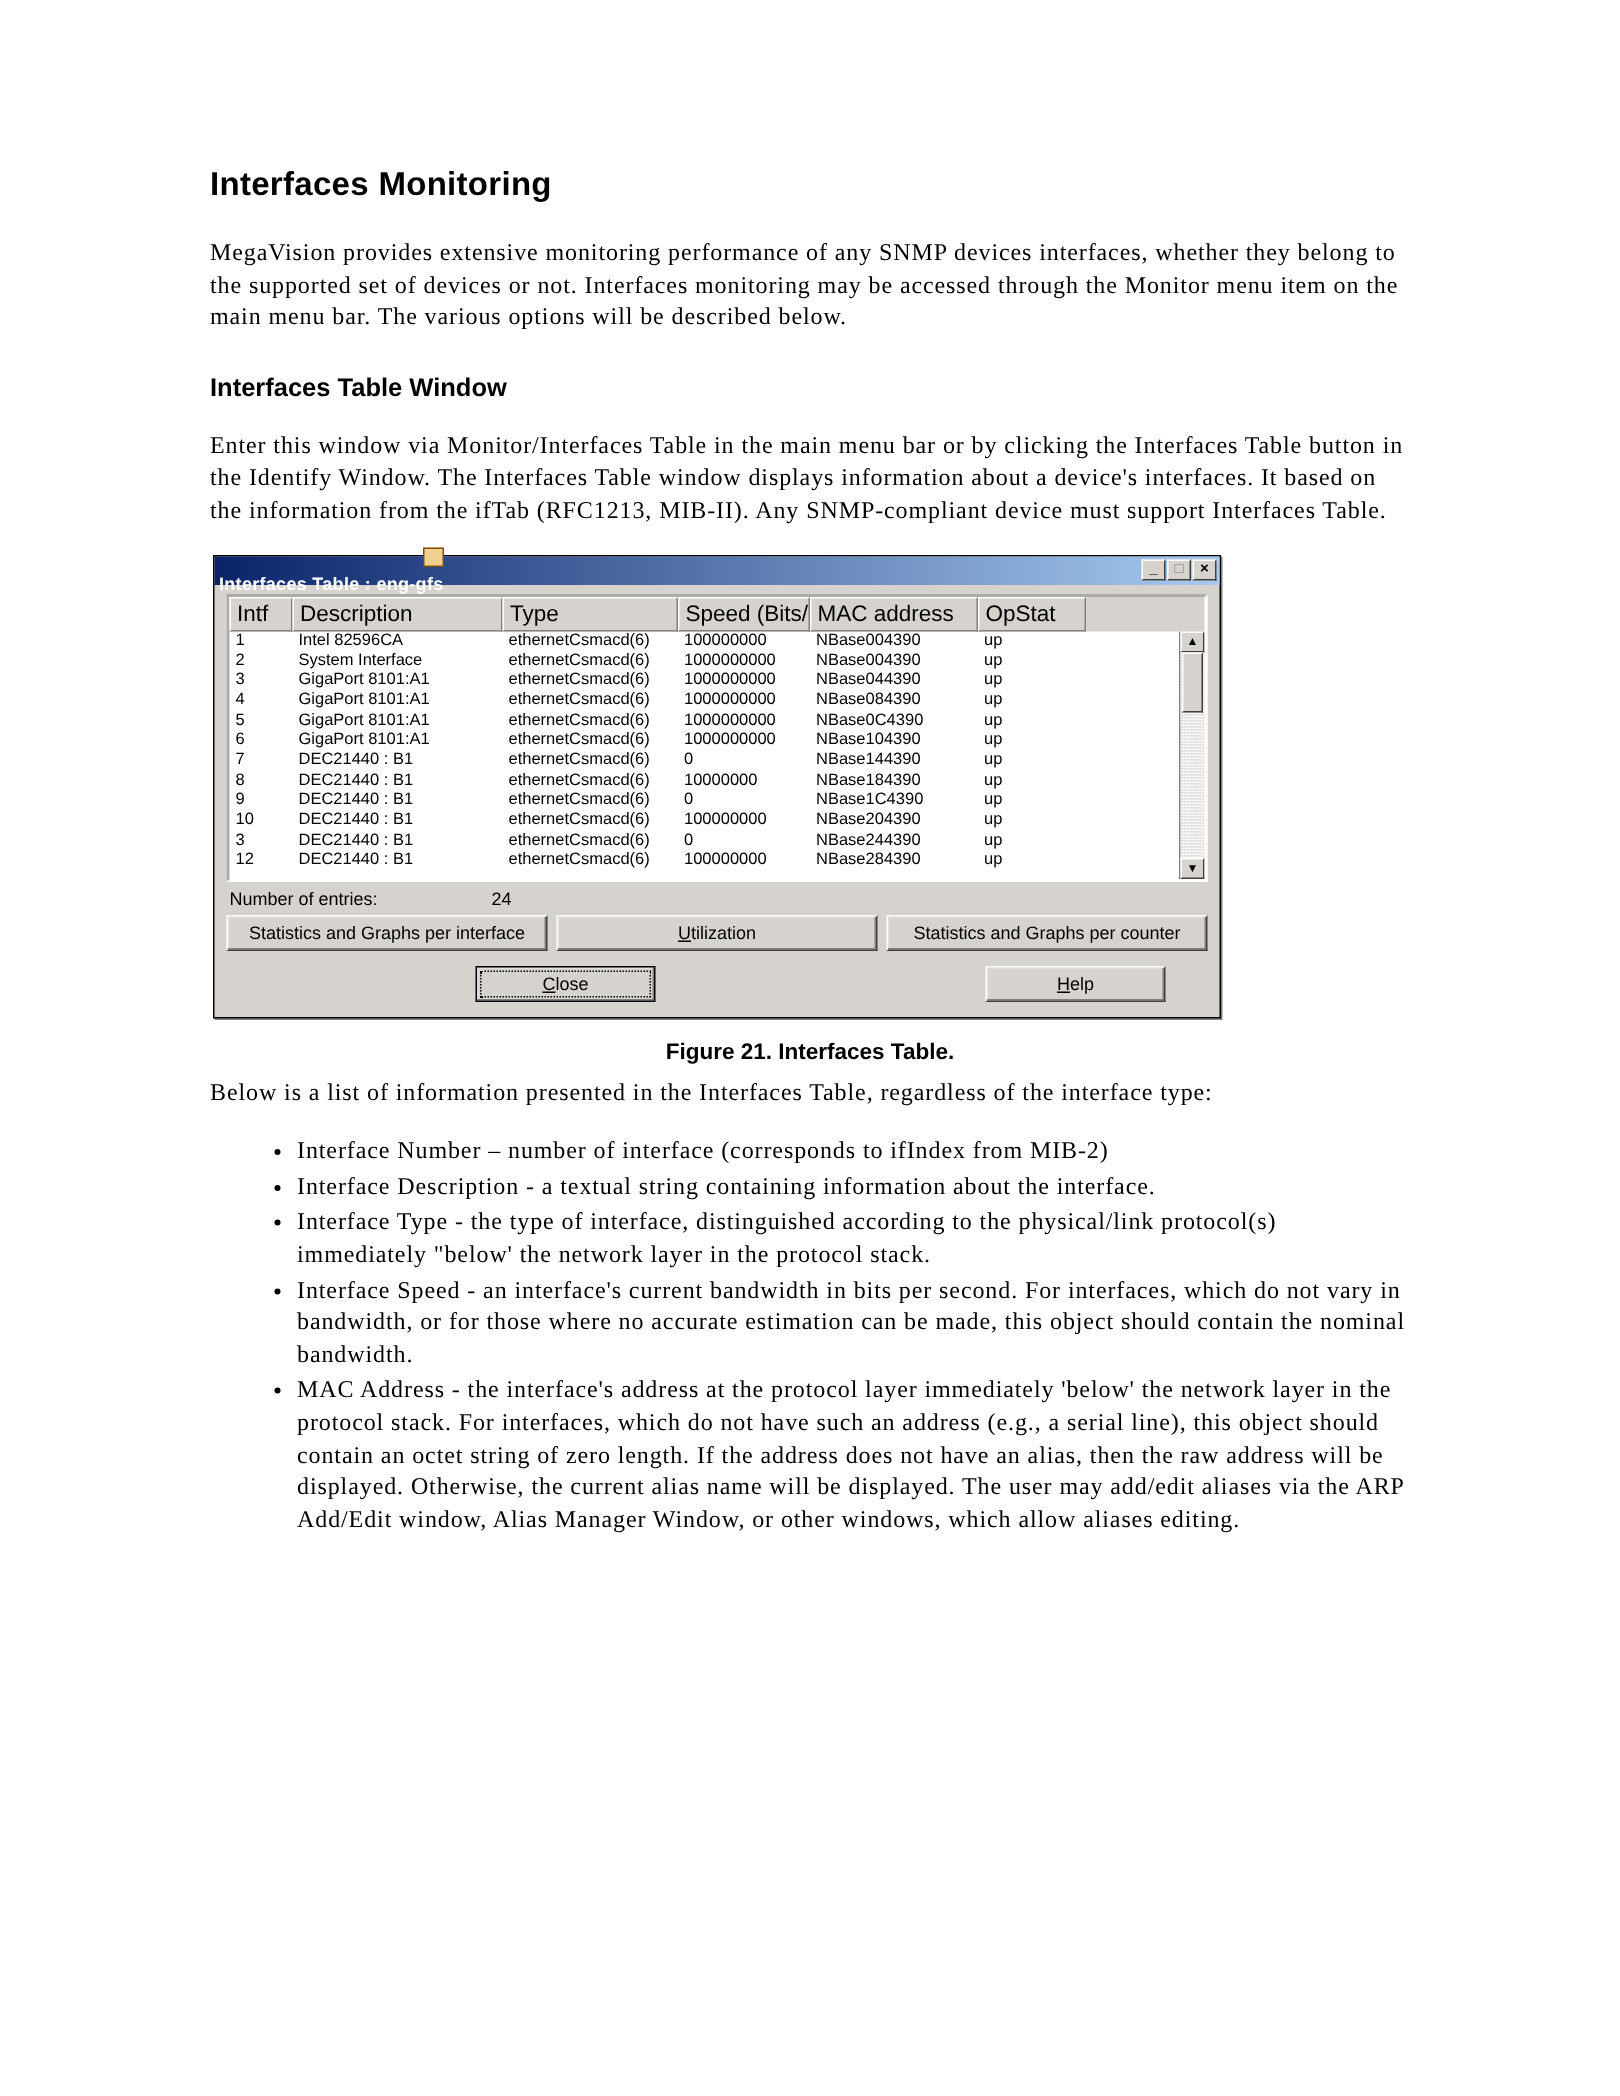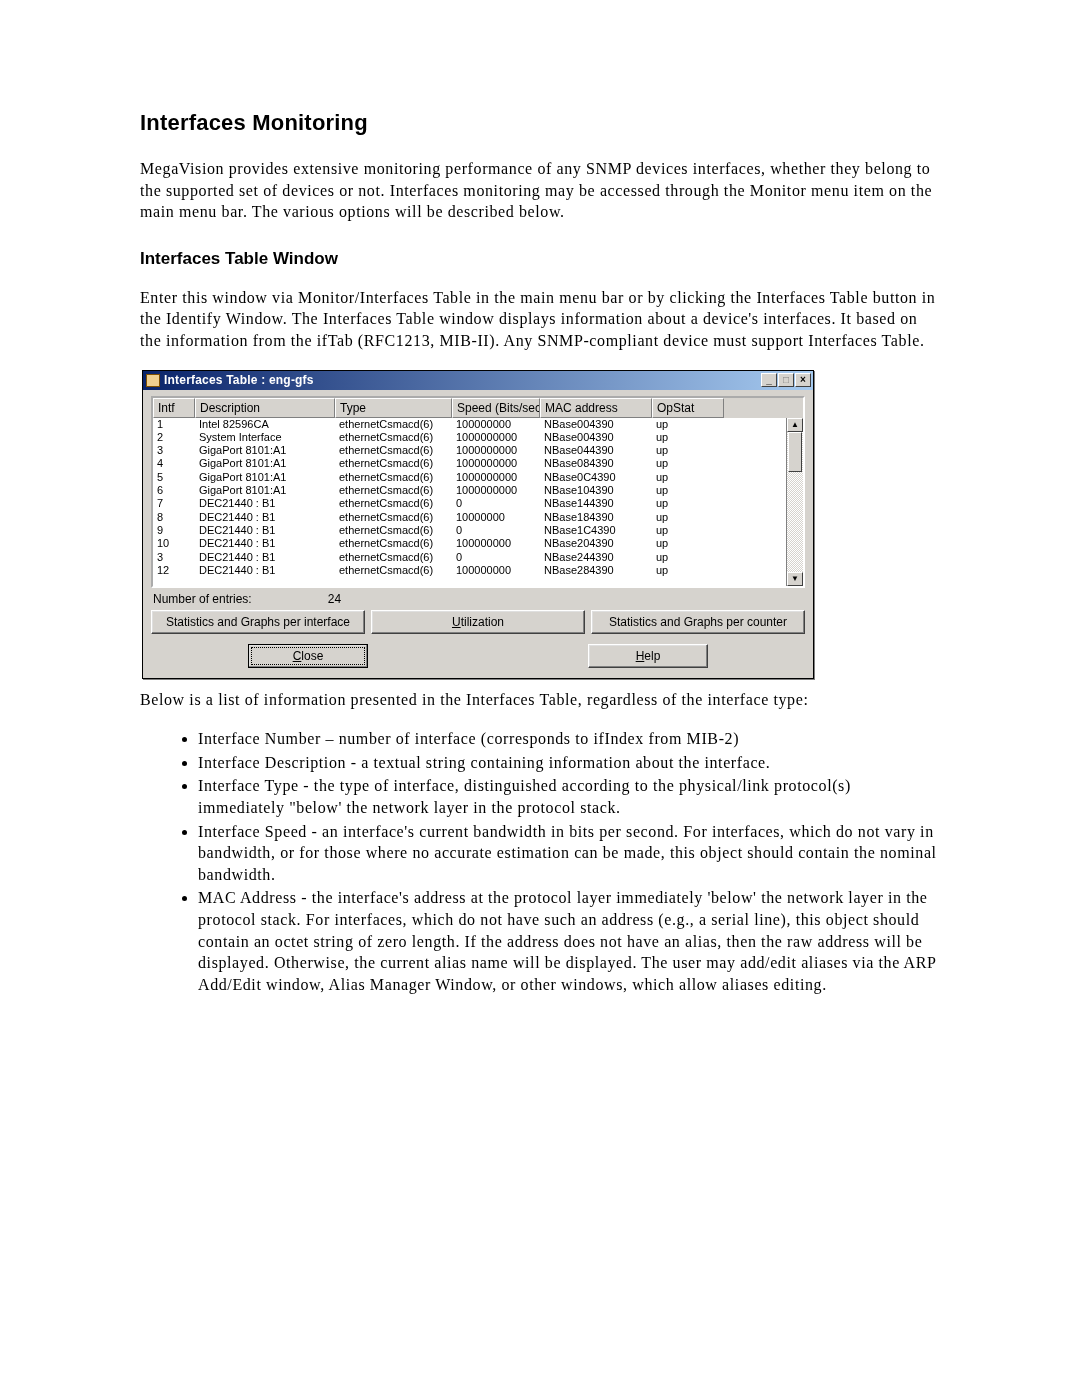--- a/index.html
+++ b/index.html
@@ -65,21 +65,21 @@
   }
   .titlebar {
     height: 19px;
     background: linear-gradient(to right, #0a246a, #a6caf0);
     color: #fff;
     display: flex;
     align-items: center;
     justify-content: space-between;
     padding: 0 2px 0 3px;
   }
-  .title-left { display: flex; align-items: flex-end; gap: 4px; }
+  .title-left { display: flex; align-items: flex-end; gap: 4px; flex-direction: column; }
   .title-icon {
     width: 14px; height: 13px;
     background: #f0d090;
     border: 1px solid #805000;
     box-sizing: border-box;
   }
   .title-text { font-weight: bold; font-size: 12px; letter-spacing: 0.2px; }
   .title-buttons { display: flex; gap: 1px; }
   .tbtn {
     width: 16px; height: 14px;
@@ -111,21 +111,21 @@
     display: flex;
     background: #d6d3ce;
     flex: 0 0 auto;
   }
   .th {
     border: 1px solid #fff;
     border-right-color: #808080;
     border-bottom-color: #808080;
     padding: 2px 4px;
     box-sizing: border-box;
-    font-size: 12px;
+    font-size: 15px;
     white-space: nowrap;
     overflow: hidden;
   }
   .tbody-wrap {
     flex: 1;
     display: flex;
     overflow: hidden;
   }
   .tbody {
     flex: 1;
@@ -177,21 +177,21 @@
     background:#d6d3ce;
     border:1px solid #fff;
     border-right-color:#404040;border-bottom-color:#404040;
     box-shadow: inset -1px -1px 0 #808080, inset 1px 1px 0 #dfdfdf;
     font-size:12px;
     text-align:center;
     line-height:22px;
     box-sizing:border-box;
   }
   .btn-row2 {
-    display:flex; gap: 220px; justify-content: center;
+    display:flex; gap: 220px; justify-content: flex-end;
     padding: 0 28px;
   }
   .wbtn2 {
     width: 120px; height: 24px;
     background:#d6d3ce;
     border:1px solid #fff;
     border-right-color:#404040;border-bottom-color:#404040;
     box-shadow: inset -1px -1px 0 #808080, inset 1px 1px 0 #dfdfdf;
     font-size:12px; text-align:center; line-height:22px;
     box-sizing:border-box;
@@ -355,20 +355,21 @@
         <div class="wbtn">Statistics and Graphs per counter</div>
       </div>
 
       <div class="btn-row2">
         <div class="wbtn2 focus"><span class="ul-letter">C</span><span>lose</span></div>
         <div class="wbtn2"><span class="ul-letter">H</span><span>elp</span></div>
       </div>
     </div>
   </div>
 
+  <div class="figure-caption">Figure 21. Interfaces Table.</div>
 
   <p class="body">Below is a list of information presented in the Interfaces Table, regardless of the interface type:</p>
 
   <ul class="bullets" id="bullets">
       <li>Interface Number – number of interface (corresponds to ifIndex from MIB-2)</li>
       <li>Interface Description - a textual string containing information about the interface.</li>
       <li> Interface Type - the type of interface, distinguished according to the physical/link protocol(s) immediately "below' the network layer in the protocol stack.</li>
       <li>Interface Speed  - an interface's current bandwidth in bits per second. For interfaces, which do not vary in bandwidth, or for those where no accurate estimation can be made, this object should contain the nominal bandwidth.</li>
       <li>MAC Address - the interface's address at the protocol layer immediately 'below' the network layer in the protocol stack. For interfaces, which do not have such an address (e.g., a serial line), this object should contain an octet string of zero length. If the address does not have an alias, then the raw address will be displayed. Otherwise, the current alias name will be displayed. The user may add/edit aliases via the ARP Add/Edit window, Alias Manager Window, or other windows, which allow aliases editing.</li>
     </ul>

